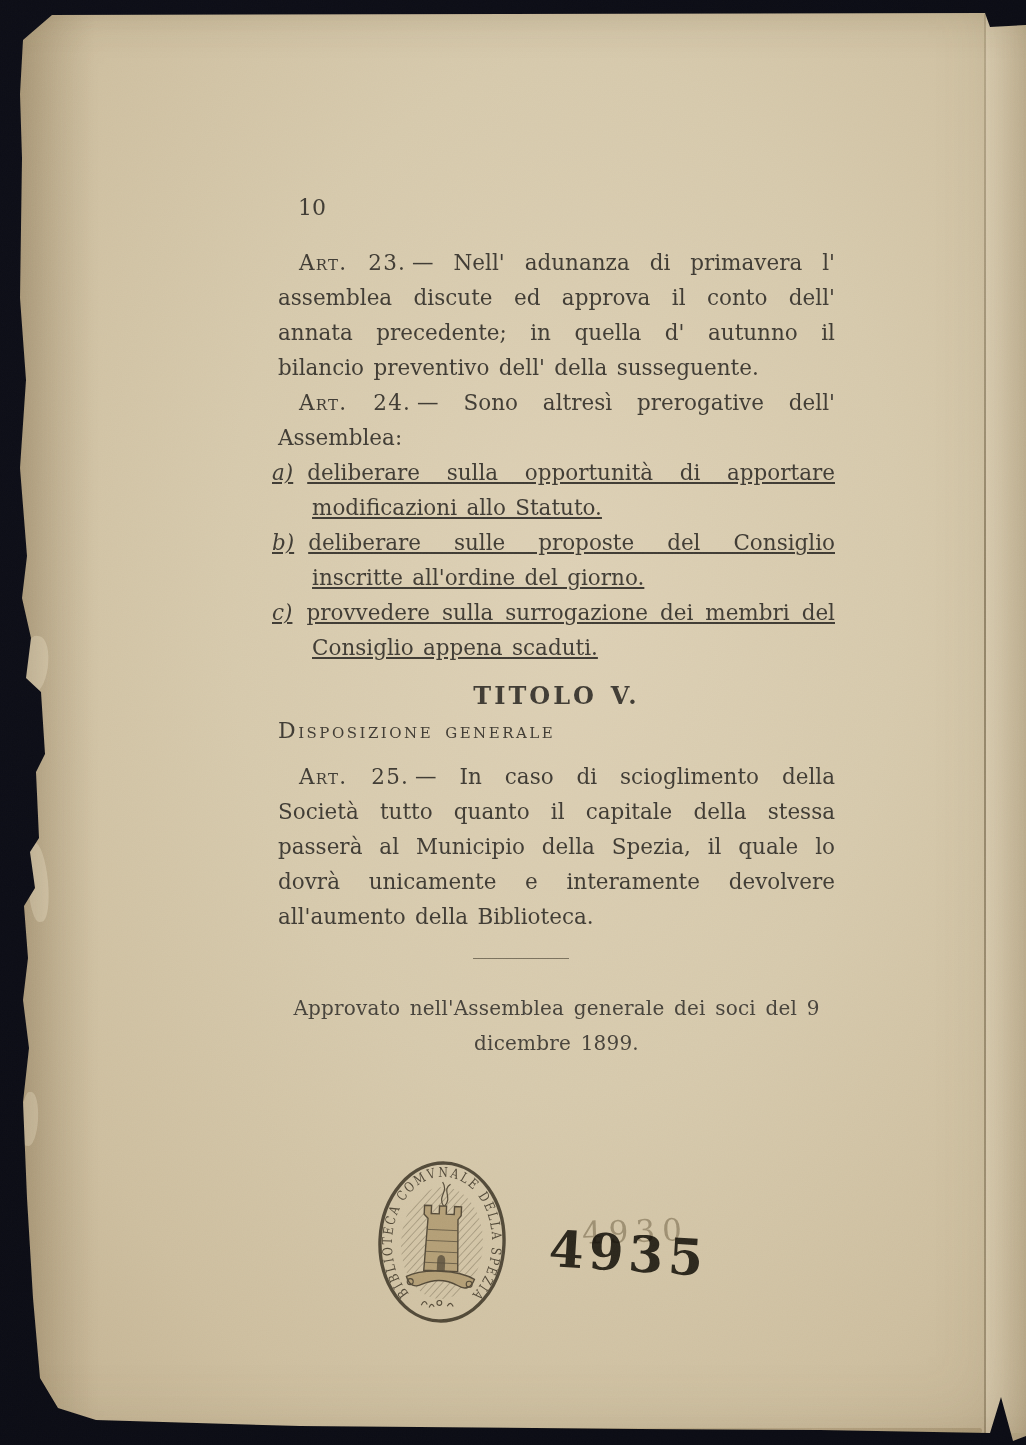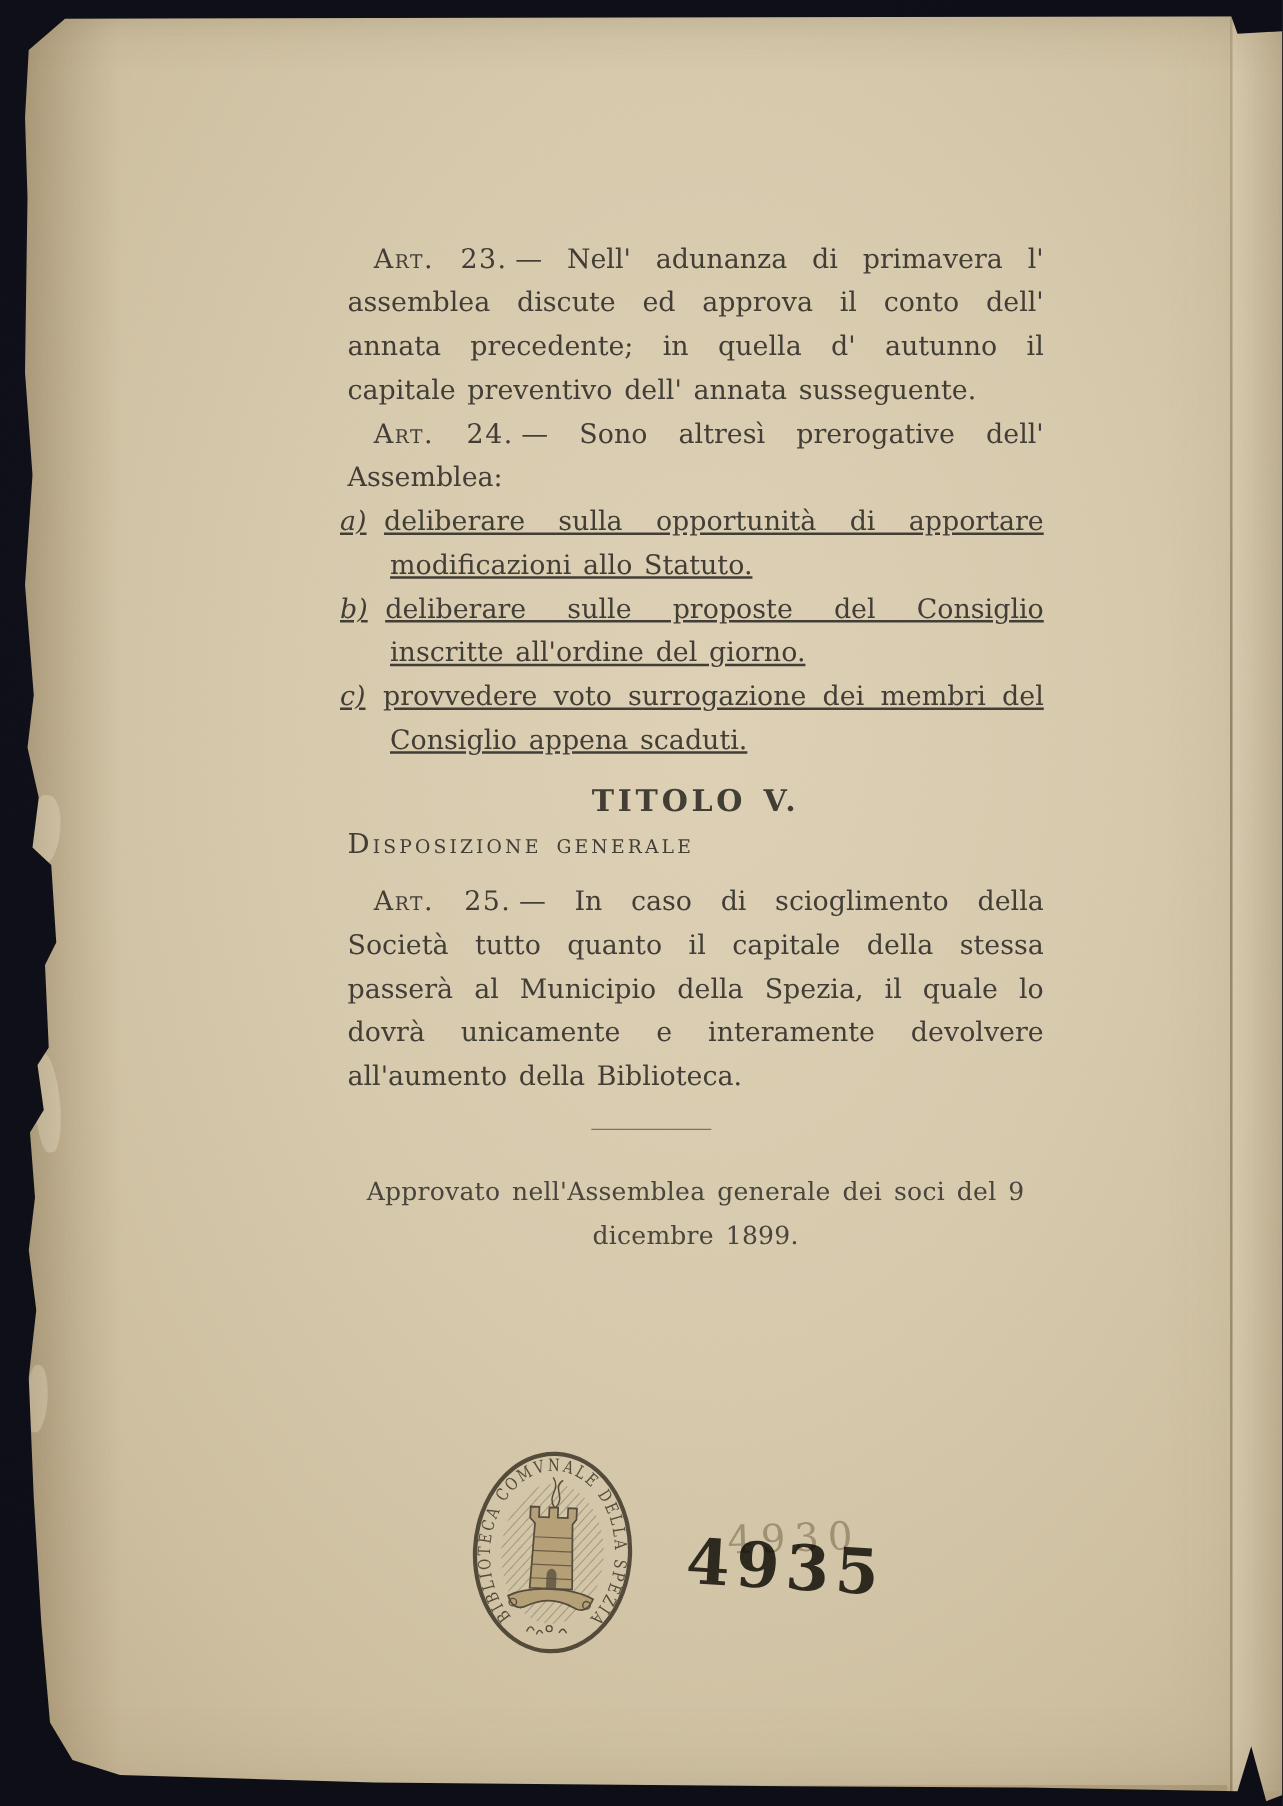--- a/index.html
+++ b/index.html
@@ -85,30 +85,31 @@
   <div class="page">
     <div class="left-shade"></div>
     <div class="worn-flap flap1"></div>
     <div class="worn-flap flap2"></div>
     <div class="worn-flap flap3"></div>
     <div class="right-strip"></div>
     <div class="crease"></div>
     <div class="under-edge"></div>
 
     <div class="content">
+      <div class="page-number">10</div>
 
 
-      <p class="para"><span class="art-label">Art. 23.</span><span>— Nell' adunanza di primavera l' assemblea discute ed approva il conto dell' annata precedente; in quella d' autunno il capitale preventivo dell' annata susseguente.</span></p>
+      <p class="para"><span class="art-label">Art. 23.</span><span>— Nell' adunanza di primavera l' assemblea discute ed approva il conto dell' annata precedente; in quella d' autunno il bilancio preventivo dell' della susseguente.</span></p>
 
       <p class="para"><span class="art-label">Art. 24.</span><span>— Sono altresì prerogative dell' Assemblea:</span></p>
 
       <div class="list">
         <p class="list-item"><span class="list-marker">a)</span><span>deliberare sulla opportunità di apportare modificazioni allo Statuto.</span></p>
         <p class="list-item"><span class="list-marker">b)</span><span>deliberare sulle proposte del Consiglio inscritte all'ordine del giorno.</span></p>
-        <p class="list-item"><span class="list-marker">c)</span><span>provvedere voto surrogazione dei membri del Consiglio appena scaduti.</span></p>
+        <p class="list-item"><span class="list-marker">c)</span><span>provvedere sulla surrogazione dei membri del Consiglio appena scaduti.</span></p>
       </div>
 
       <div class="titolo">TITOLO V.</div>
       <div class="sottotitolo">Disposizione generale</div>
 
       <p class="para"><span class="art-label">Art. 25.</span><span>— In caso di scioglimento della Società tutto quanto il capitale della stessa passerà al Municipio della Spezia, il quale lo dovrà unicamente e interamente devolvere all'aumento della Biblioteca.</span></p>
 
       <hr class="rule">
 
       <p class="para approval">Approvato nell'Assemblea generale dei soci del 9 dicembre 1899.</p>

